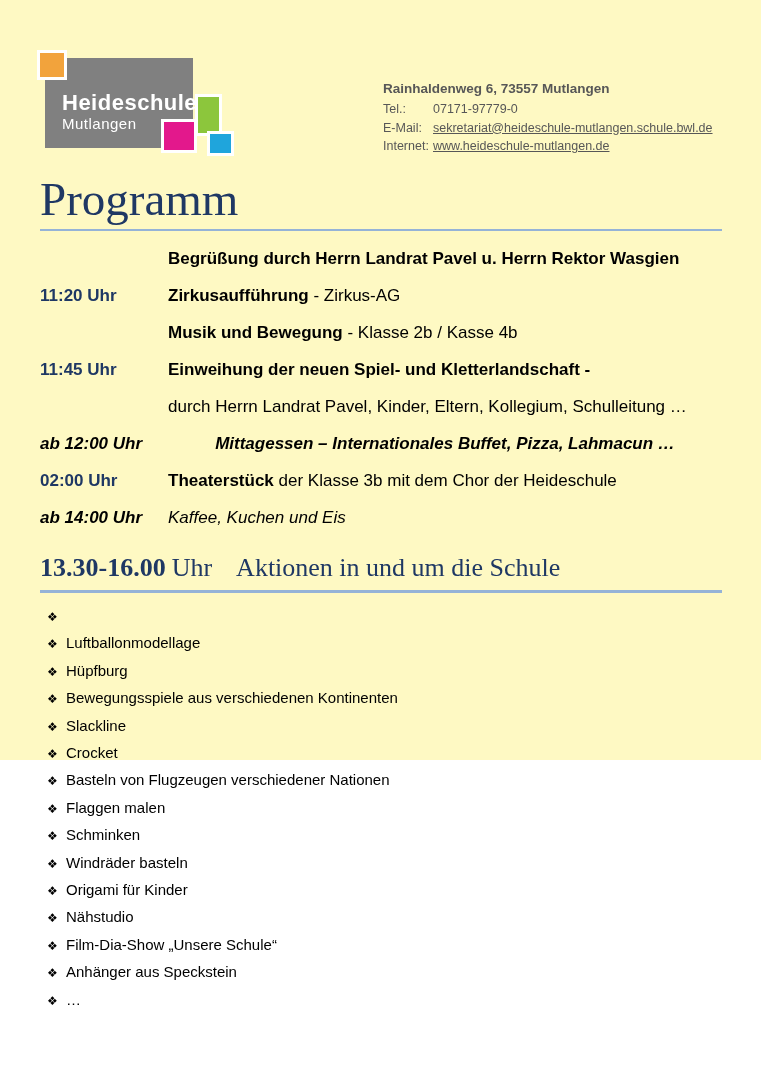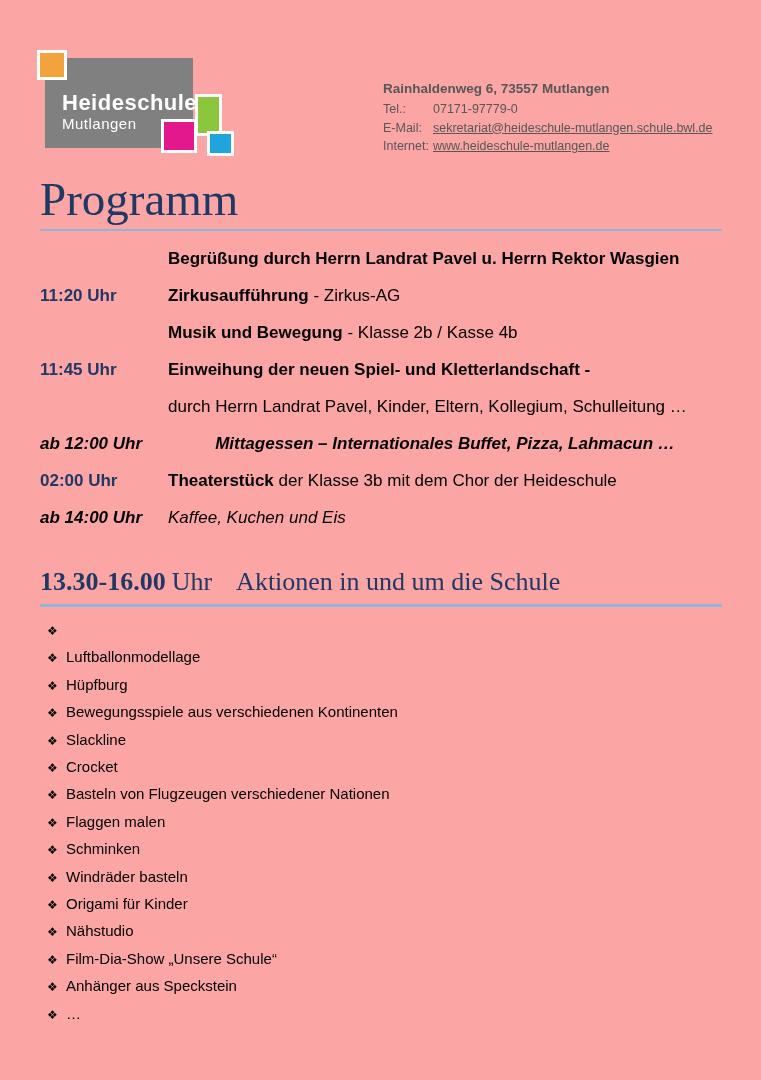--- a/index.html
+++ b/index.html
@@ -2,21 +2,21 @@
 <html><head>
 <meta charset="utf-8">
 <style>
   html, body { margin: 0; padding: 0; background: #ffffff; }
   body {
     width: 761px; height: 1080px; overflow: hidden;
     font-family: "Liberation Sans", sans-serif;
     color: #000;
     -webkit-font-smoothing: antialiased;
   }
-  .page { position: relative; width: 761px; height: 1080px; background: #fca5a5; }
+  .page { position: relative; width: 761px; height: 760px; background: #fef9c3; }
 
   
   .logo { position: absolute; left: 38px; top: 50px; width: 235px; height: 105px; }
   .lg-gray {
     position: absolute; left: 7px; top: 8px; width: 148px; height: 90px;
     background: #808080;
   }
   .lg-sq { position: absolute; box-shadow: 0 0 0 3px #fff; }
   .lg-orange { left: 2px;  top: 3px;  width: 24px; height: 24px; background: #F2A33C; }
   .lg-green  { left: 160px; top: 47px; width: 21px; height: 36px; background: #8CC63C; }
@@ -50,21 +50,21 @@
   .s-time { width: 128px; flex: none; font-weight: bold; color: #1F3864; }
   .s-time.blackit { color: #000; font-style: italic; }
   .s-desc { flex: 1; }
   .s-desc b { font-weight: bold; }
   .s-desc.boldit { font-weight: bold; font-style: italic; text-align: center; }
   .s-desc.it { font-style: italic; }
   .s-row.gap-sm { margin-top: 8px; }
   .s-row.gap-lg { margin-top: 15px; }
 
   h2.section {
-    margin: 40px 0 0 0; padding: 0 0 8px 0;
+    margin: 26px 0 0 0; padding: 0 0 8px 0;
     font-family: "Liberation Serif", serif; font-weight: normal;
     font-size: 26px; line-height: 28px; color: #1F3864;
     border-bottom: 3px solid #95B3D7;
   }
   h2.section .h2-bold { font-weight: bold; }
   h2.section .h2-unit { margin-left: 6px; }
   h2.section .h2-label { margin-left: 24px; }
 
   ul.acts { list-style: none; margin: 12px 0 0 0; padding: 0 0 0 7px; }
   ul.acts li { display: flex; align-items: baseline; font-size: 15px; line-height: 25.4px; }

